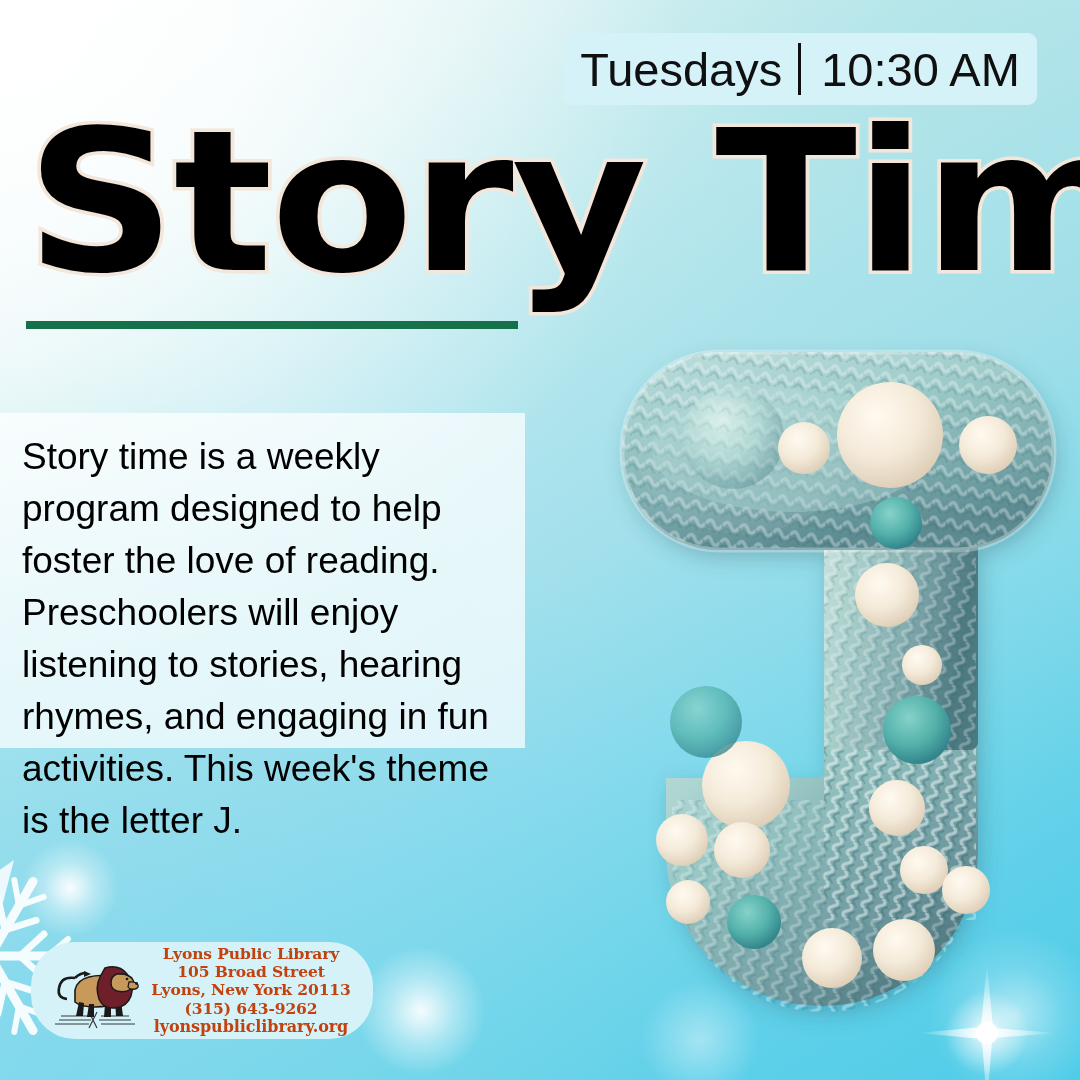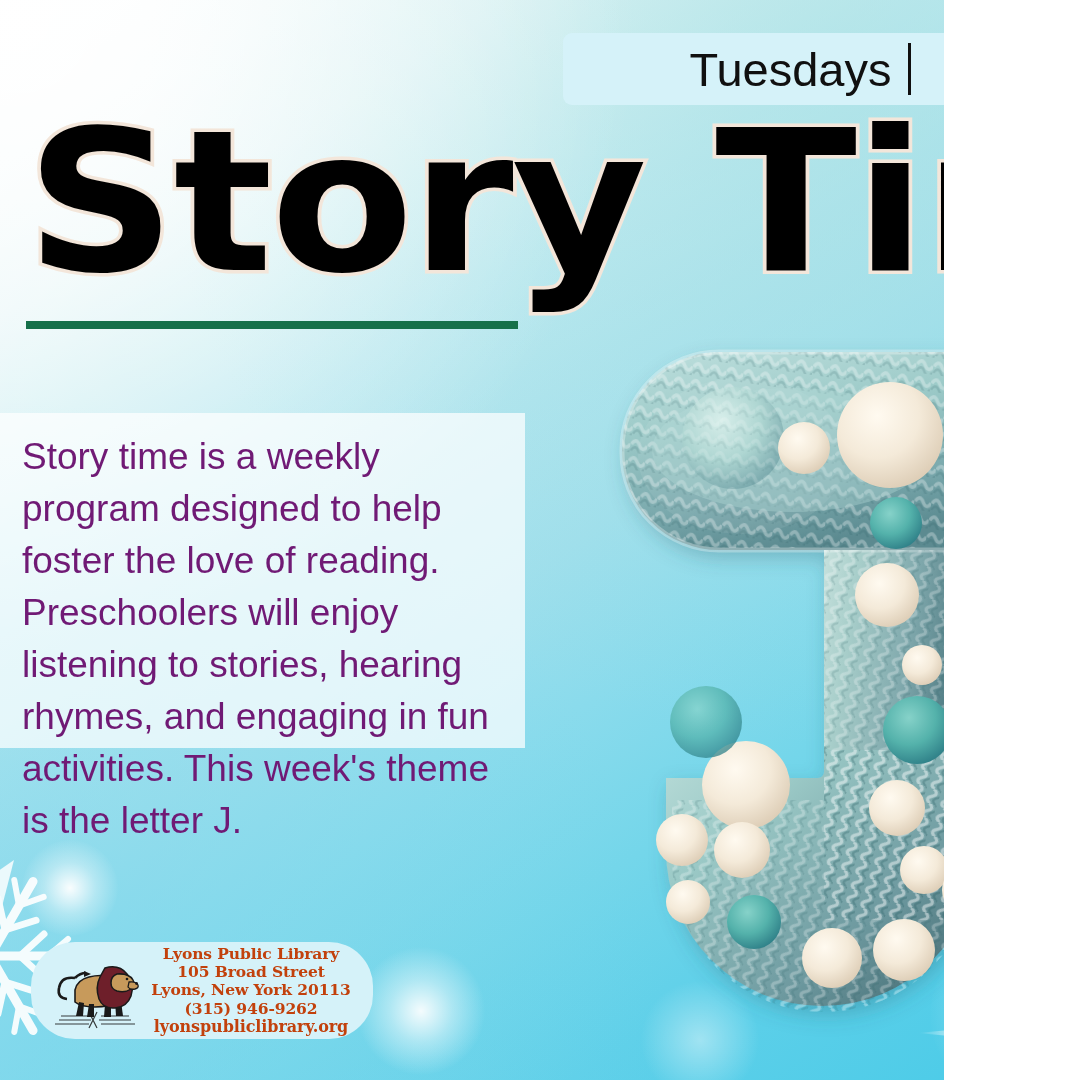--- a/index.html
+++ b/index.html
@@ -2,21 +2,21 @@
 <html><head>
 <meta charset="utf-8">
 <style>
   html, body {
     margin: 0;
     padding: 0;
     background: #ffffff;
   }
   #poster {
     position: relative;
-    width: 944px;
+    width: 1080px;
     height: 1080px;
     overflow: hidden;
     font-family: "Liberation Sans", sans-serif;
     background: #9fdfeb;
   }
 
   
   .bg-base {
     position: absolute; inset: 0;
     background: linear-gradient(148deg,
@@ -139,21 +139,21 @@
     left: 0px; top: 413px;
     width: 525px; height: 335px;
     background: rgba(255,255,255,0.72);
   }
   .bodytext {
     position: absolute;
     left: 22px; top: 18px;
     width: 498px;
     font-size: 37px;
     line-height: 52px;
-    color: #701a75;
+    color: #000000;
     font-weight: 400;
   }
 
   
   .letterwrap {
     position: absolute;
     left: 492px; top: 330px;
     width: 590px; height: 720px;
   }
   .letterwrap svg { display: block; }
@@ -249,20 +249,21 @@
       <circle cx="75" cy="75" r="42" fill="url(#sparkCore)"></circle>
       <path d="M75,4 L81,70 L75,146 L69,70 Z" fill="url(#sparkV)"></path>
       <path d="M6,75 L70,69 L144,75 L70,81 Z" fill="url(#sparkH)"></path>
       <circle cx="75" cy="75" r="11" fill="#ffffff"></circle>
     </svg>
   </div>
 
   <div class="datepill">
     <span class="day">Tuesdays</span>
     <span class="sep"></span>
+    <span class="time">10:30 AM</span>
   </div>
 
   <div class="title">Story Time</div>
 
   <div class="rule"></div>
 
   <div class="bodypanel">
     <div class="bodytext">Story time is a weekly program designed to help foster the love of reading. Preschoolers will enjoy listening to stories, hearing rhymes, and engaging in fun activities. This week's theme is the letter J.</div>
   </div>
 
@@ -406,18 +407,18 @@
 
         <path d="M84,32 q7,-1 9,3 q1,3 -3,4 q-5,1 -7,-2 z" fill="#c79a5b" stroke="#1a1a1a" stroke-width="1.3"></path>
         <circle cx="91.5" cy="33.5" r="1.4" fill="#1a1a1a"></circle>
         <circle cx="82" cy="29" r="1.3" fill="#1a1a1a"></circle>
       </svg>
     </div>
     <div class="contact">
       <div>Lyons Public Library</div>
       <div>105 Broad Street</div>
       <div>Lyons, New York 20113</div>
-      <div>(315) 946-9262</div>
+      <div>(315) 643-9262</div>
       <div class="line-url">lyonspubliclibrary.org</div>
     </div>
   </div>
 
 </div>
 
 </body></html>

